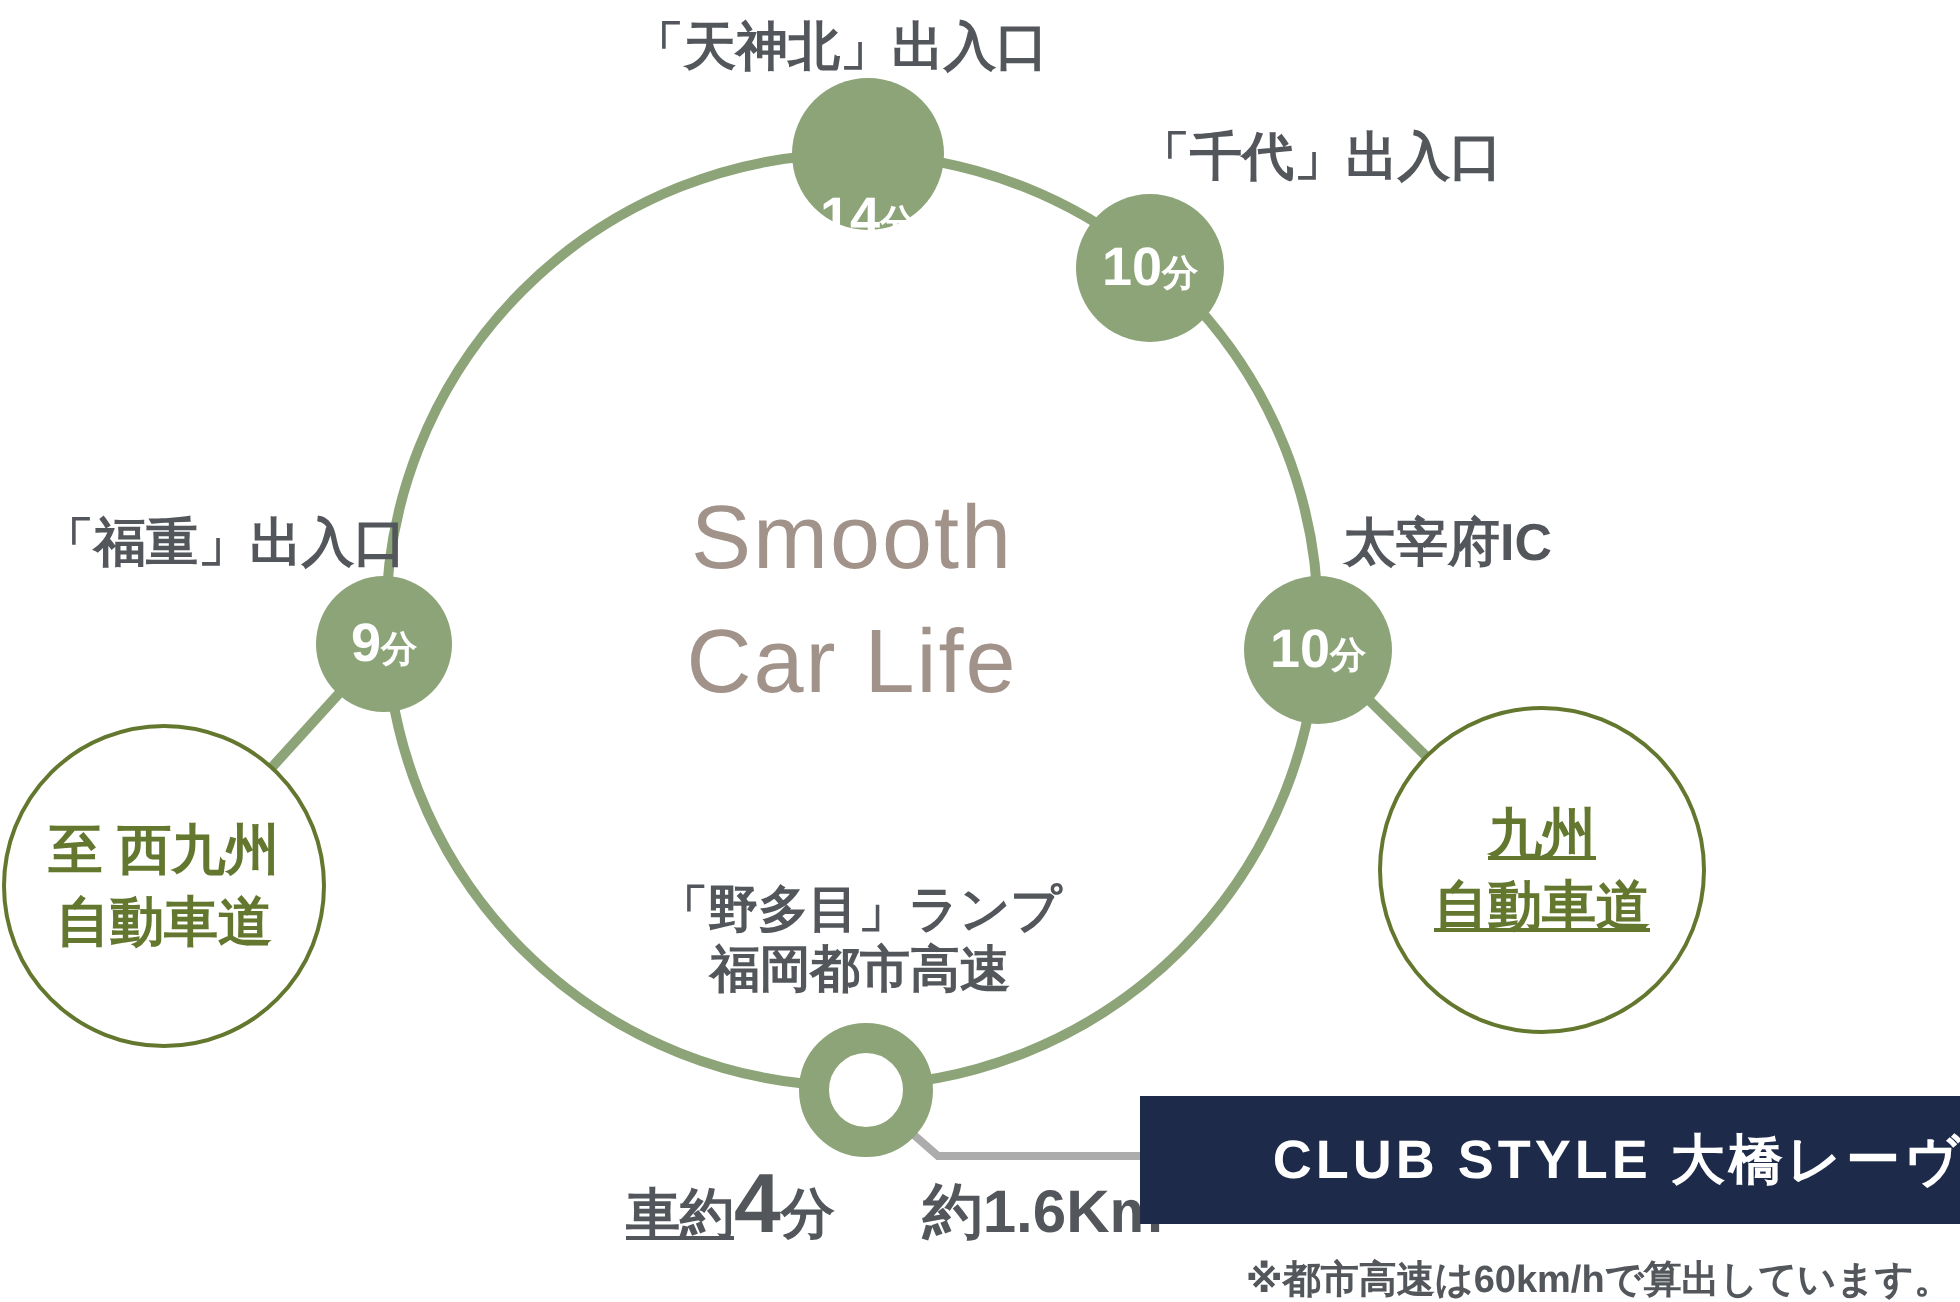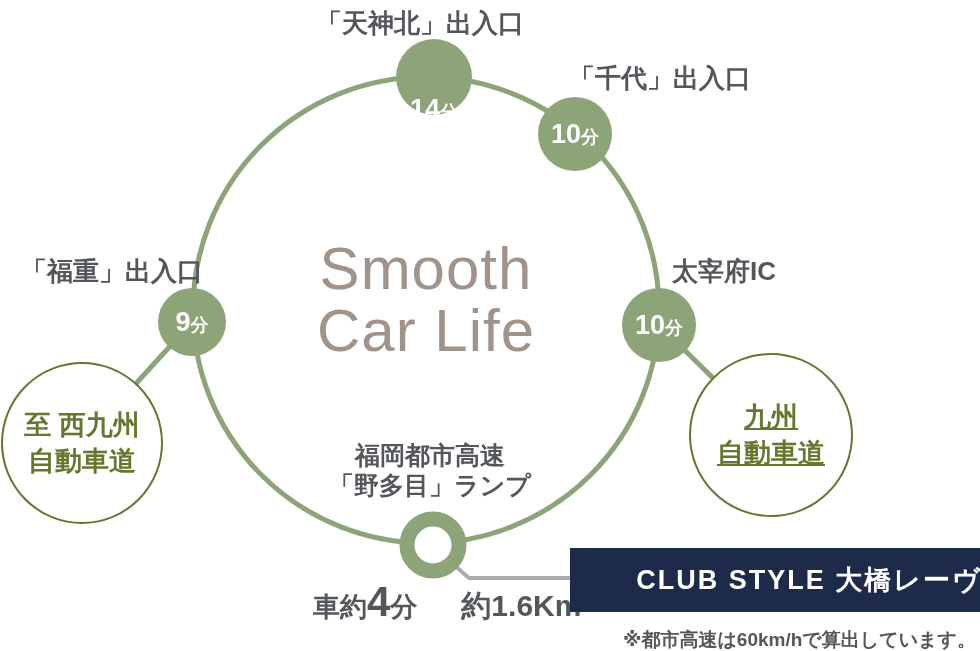--- a/index.html
+++ b/index.html
@@ -15,25 +15,25 @@
   .c-gray{fill:none;stroke:var(--line);stroke-width:4px;}
   .node-circle{fill:var(--green);}
   .outer-circle{fill:#fff;stroke:var(--olive);stroke-width:2px;}
   .donut{fill:#fff;stroke:var(--green);stroke-width:15px;}
   .abs{position:absolute;}
   .station-label{color:var(--ink);font-weight:bold;font-size:26px;white-space:nowrap;}
   .centered{transform:translateX(-50%);text-align:center;}
   .minutes{position:absolute;transform:translate(-50%,-50%);color:#fff;font-weight:bold;white-space:nowrap;line-height:1;}
   .minutes .val{font-size:27px;}
   .minutes .unit{font-size:18px;}
-  .title{color:var(--taupe);font-size:60px;font-weight:400;line-height:62px;letter-spacing:1px;white-space:nowrap;}
+  .title{color:var(--taupe);font-size:45px;font-weight:400;line-height:62px;letter-spacing:1px;white-space:nowrap;}
   .notame{color:var(--ink);font-weight:bold;font-size:25px;line-height:30px;white-space:nowrap;}
   .hw-circle-label{position:absolute;transform:translate(-50%,-50%);color:var(--olive);font-weight:bold;font-size:27px;line-height:36px;text-align:center;white-space:nowrap;}
   .drive{display:flex;align-items:baseline;color:var(--ink);font-weight:bold;white-space:nowrap;}
-  .drive .pre{font-size:27px;}
+  .drive .pre{font-size:27px;text-decoration:underline;}
   .drive .big{font-size:42px;}
   .drive .unit{font-size:27px;}
   .drive .dist{font-size:30px;margin-left:44px;}
   .dest-box{left:570px;top:548px;width:478px;height:64px;background:var(--navy);display:flex;align-items:center;justify-content:center;}
   .dest-box span{color:#fff;font-weight:bold;font-size:27px;letter-spacing:2px;white-space:nowrap;}
   .footnote{right:4px;top:627px;color:var(--ink);font-weight:bold;font-size:19px;white-space:nowrap;}
 </style>
 </head>
 <body>
 
@@ -70,22 +70,22 @@
   <div class="minutes" style="left:192px;top:322px;">
     <span class="val">9</span><span class="unit">分</span>
   </div>
 
   <div class="abs title centered" style="left:426px;top:238px;">
     <div>Smooth</div>
     <div>Car Life</div>
   </div>
 
   <div class="abs notame centered" style="left:430px;top:440px;">
+    <div>「野多目」ランプ</div>
     <div>福岡都市高速</div>
-    <div>「野多目」ランプ</div>
   </div>
 
   <div class="hw-circle-label" style="left:82px;top:443px;">
     <div>至 西九州</div>
     <div>自動車道</div>
   </div>
   <div class="hw-circle-label" style="left:771px;top:435px;text-decoration:underline;">
     <div>九州</div>
     <div>自動車道</div>
   </div>

